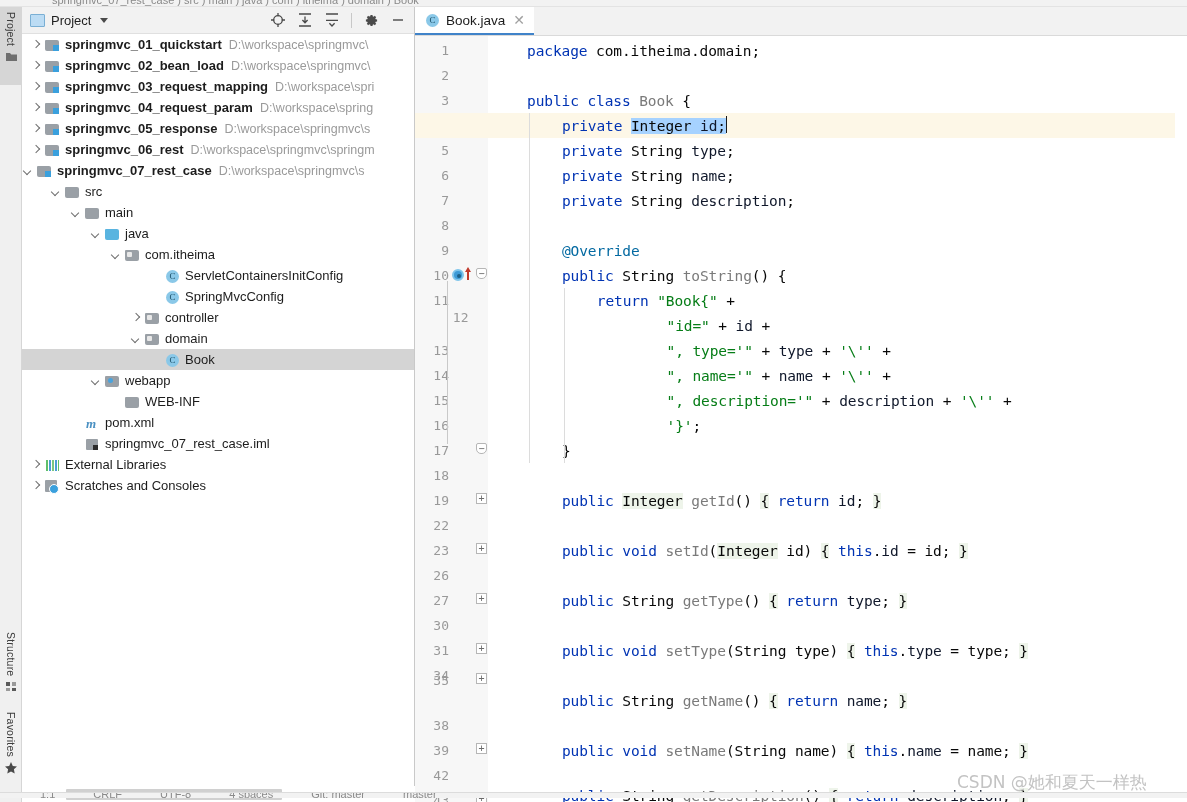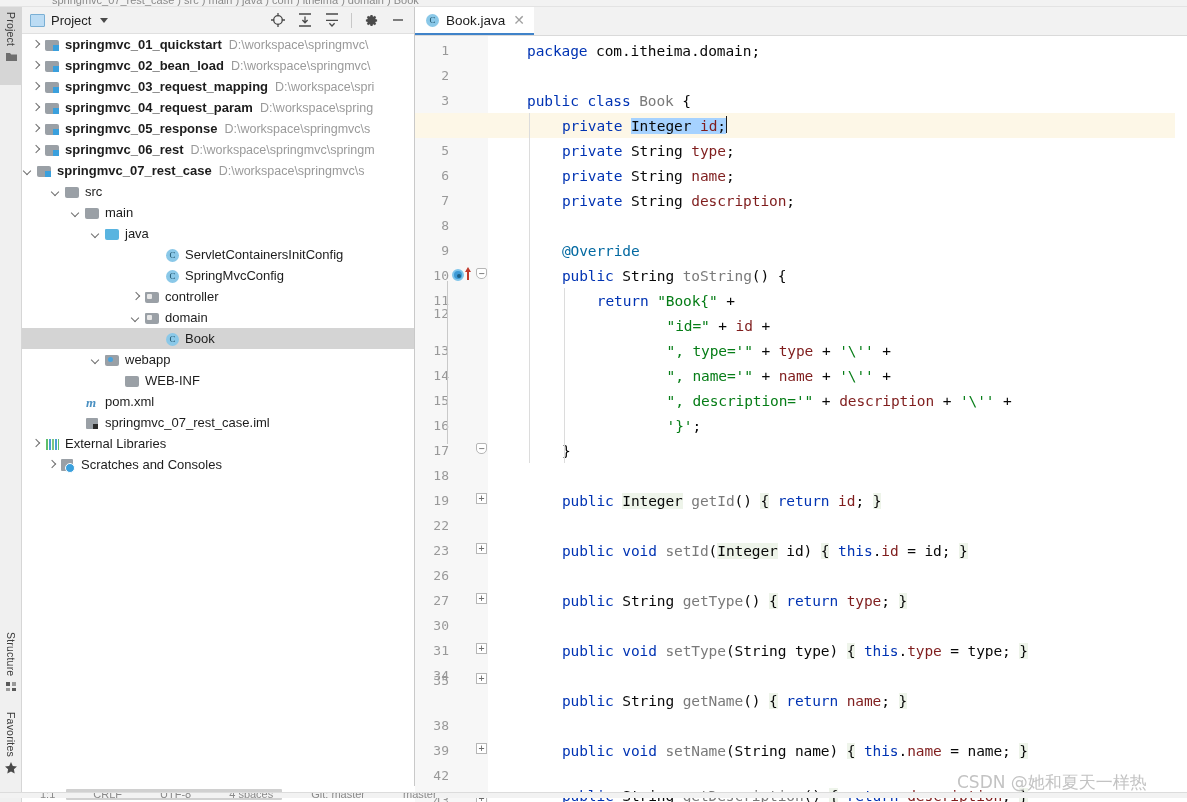--- a/index.html
+++ b/index.html
@@ -180,21 +180,21 @@
 
   .code-pane { position: absolute; left: 73px; top: 0; right: 0; bottom: 0; }
   .row-hl { position: absolute; left: -73px; right: 0; height: 25px; background: #fdf7e7; }
   .cline {
     position: absolute; left: 0; height: 25px; white-space: pre;
     font-family: "DejaVu Sans Mono", monospace; font-size: 14.5px; color: #080808;
     display: flex; align-items: center; letter-spacing: -0.1px;
   }
   .kw { color: #0033b3; }
   .cls { color: #7a7a7a; }
-  .fld { color: #7f1d1d; }
+  .fld { color: #0f172a; }
   .str { color: #067d17; }
   .ann { color: #0369a1; }
   .mth { color: #7a7a7a; }
   .plain { color: #080808; }
   .sel-hl { background: #a6d2ff; }
   .fold-bg { background: #eef4ea; }
 
   .caret {
     display: inline-block; width: 1.5px; height: 17px; background: #1a1a1a;
     vertical-align: middle; position: relative; top: -1px;
@@ -356,20 +356,27 @@
           </span>
           <span class="lbl">main</span>
         </div>
         <div class="row" style="padding-left: 68px;">
           <span class="arrow down"></span>
           <span class="nodeicon">
             <span class="fi-javafolder"></span>
           </span>
           <span class="lbl">java</span>
         </div>
+        <div class="row" style="padding-left: 88px;">
+          <span class="arrow down"></span>
+          <span class="nodeicon">
+            <span class="fi-pkg"></span>
+          </span>
+          <span class="lbl">com.itheima</span>
+        </div>
         <div class="row" style="padding-left: 128px;">
           <span class="arrow"></span>
           <span class="nodeicon">
             <span class="fi-class">C</span>
           </span>
           <span class="lbl">ServletContainersInitConfig</span>
         </div>
         <div class="row" style="padding-left: 128px;">
           <span class="arrow"></span>
           <span class="nodeicon">
@@ -426,21 +433,21 @@
           </span>
           <span class="lbl">springmvc_07_rest_case.iml</span>
         </div>
         <div class="row" style="padding-left: 8px;">
           <span class="arrow right"></span>
           <span class="nodeicon">
             <span class="fi-extlib"></span>
           </span>
           <span class="lbl">External Libraries</span>
         </div>
-        <div class="row" style="padding-left: 24px;">
+        <div class="row" style="padding-left: 8px;">
           <span class="arrow right"></span>
           <span class="nodeicon">
             <span class="fi-scratch"></span>
           </span>
           <span class="lbl">Scratches and Consoles</span>
         </div>
       </div>
 
     <div class="panel-hscroll">
       <div class="thumb"></div>
@@ -501,21 +508,21 @@
             <span class="gutter-marks">
               <span class="ovr-marker"></span>
               <span class="ovr-arrow"></span>
               <span class="fold-mark shield">−</span>
             </span>
           </div>
           <div class="gutter-line" style="top: 252px;">
             <span class="gutter-num">11</span>
             <span class="gutter-marks"></span>
           </div>
-          <div class="gutter-line" style="top: 265px;">
+          <div class="gutter-line" style="top: 274px; flex-direction: column;">
             <span class="gutter-num">12</span>
             <span class="gutter-marks"></span>
           </div>
           <div class="gutter-line" style="top: 302px;">
             <span class="gutter-num">13</span>
             <span class="gutter-marks"></span>
           </div>
           <div class="gutter-line" style="top: 327px;">
             <span class="gutter-num">14</span>
             <span class="gutter-marks"></span>

